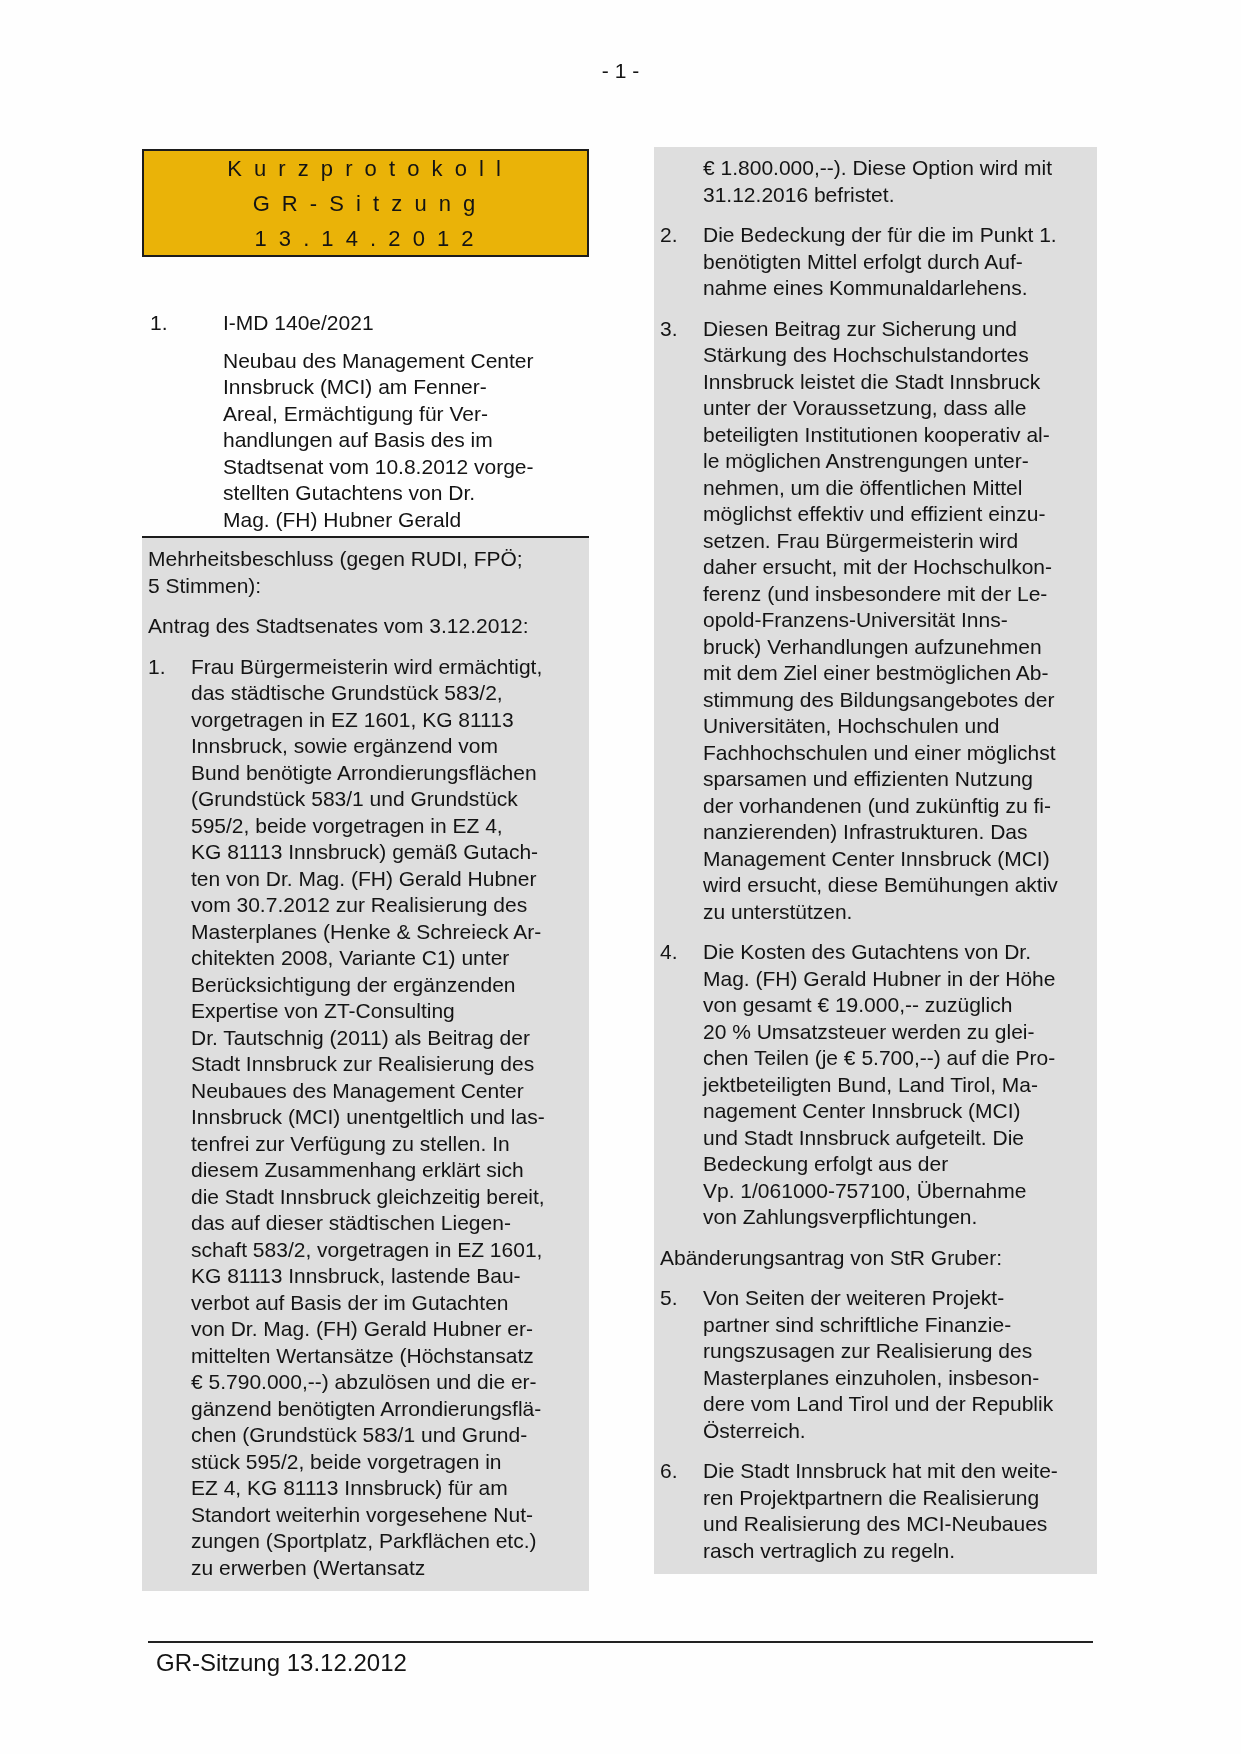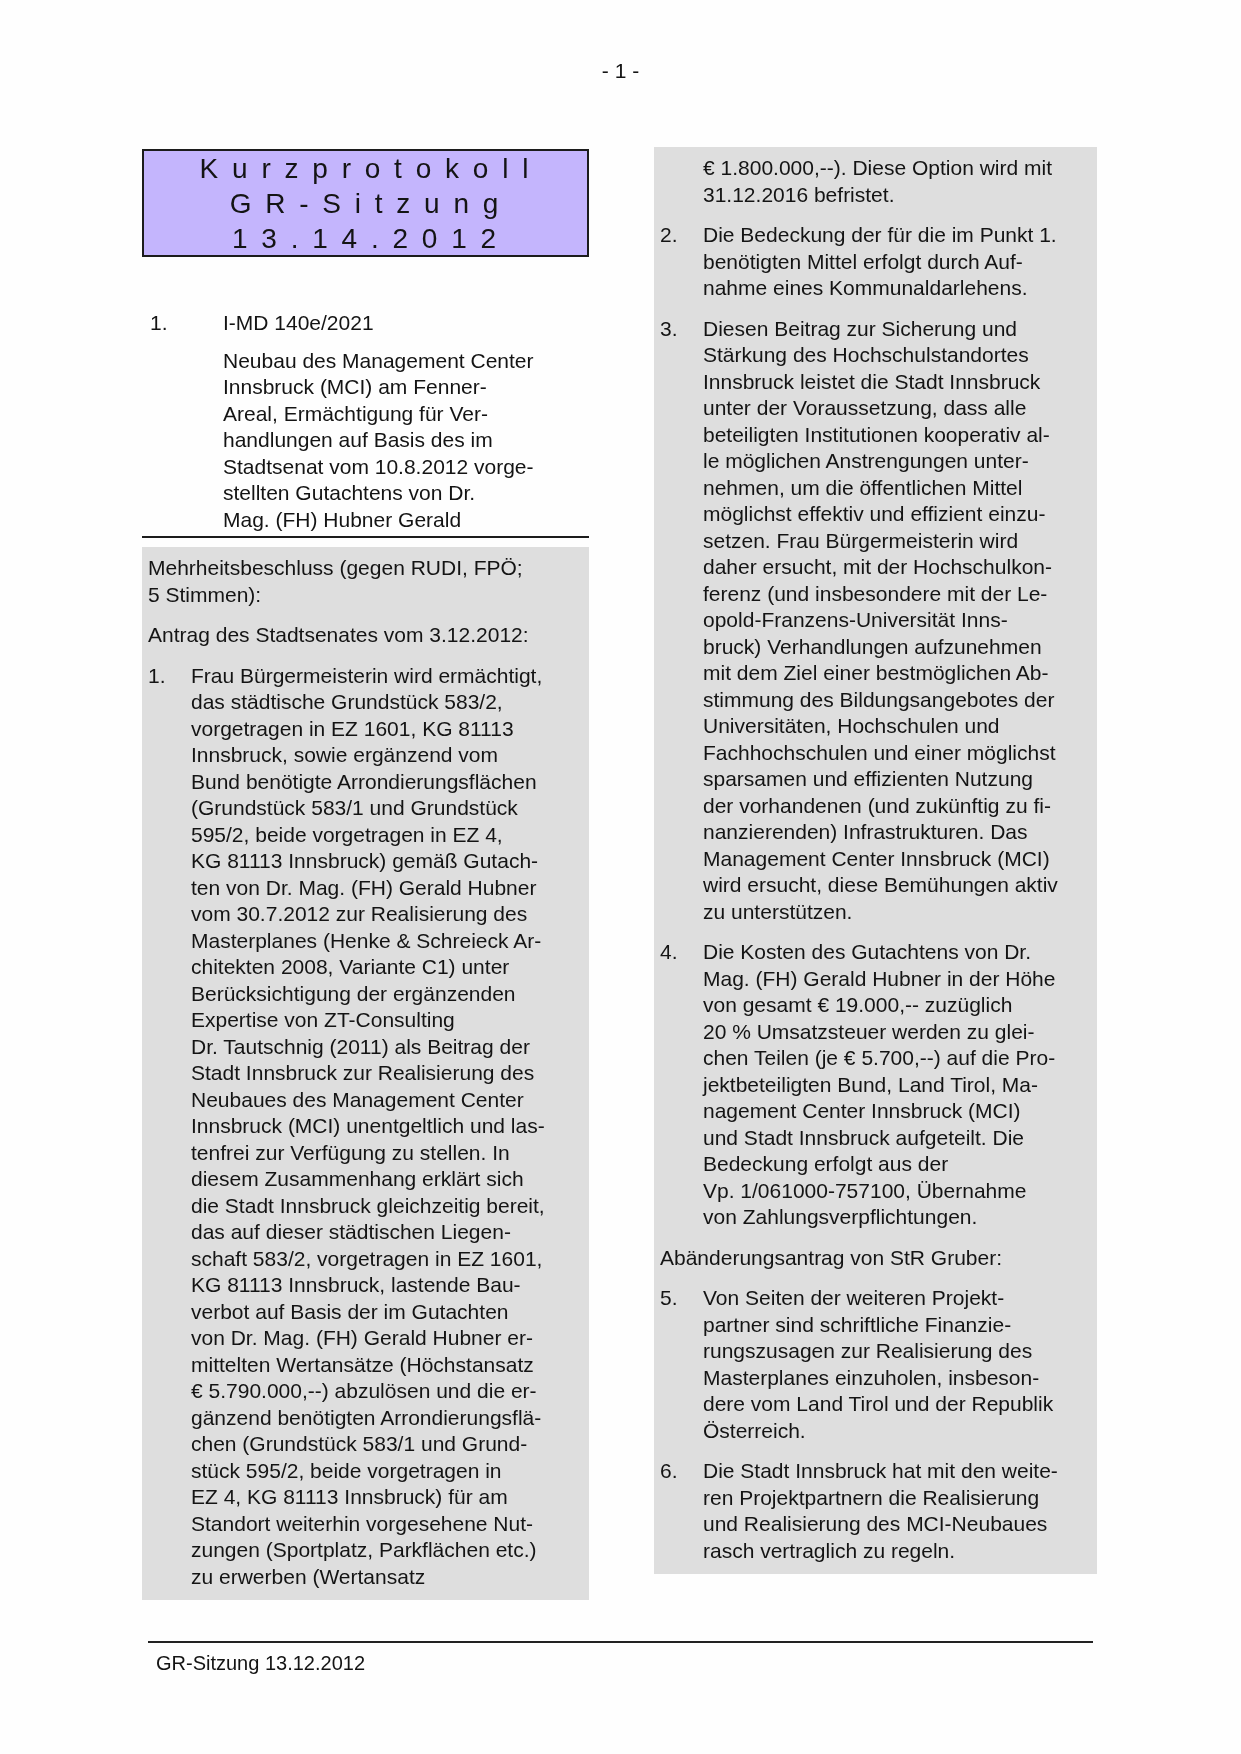--- a/index.html
+++ b/index.html
@@ -14,52 +14,52 @@
   .page-number {
     position:absolute; top:58px; left:0; width:100%;
     text-align:center; font-size:21px;
   }
 
   .col-left  { position:absolute; left:142px; top:149px; width:447px; }
   .col-right { position:absolute; left:654px; top:147px; width:443px; }
 
   .title-box {
     box-sizing:border-box; width:447px; height:108px;
-    border:2px solid #1c1c1c; background:#c4b5fd;
+    border:2px solid #1c1c1c; background:#eab308;
     display:flex; flex-direction:column; justify-content:center;
-    text-align:center; font-size:28px; line-height:35px;
+    text-align:center; font-size:22px; line-height:35px;
     letter-spacing:3px;
   }
 
   .agenda-row { display:flex; margin-top:53px; padding-left:8px; }
   .agenda-num { flex:none; width:73px; }
   .agenda-ref { margin-bottom:11px; }
 
   .heading-underline {
     margin-top:3px; border-bottom:2px solid #1c1c1c; width:447px;
   }
 
   .gray-block {
     background:#dedede; padding:8px 18px 10px 6px;
   }
-  .col-left .gray-block { margin-top:9px; }
+  .col-left .gray-block { }
 
   .lead { margin-bottom:14px; }
   .item { display:flex; margin-bottom:14px; }
   .item:last-child { margin-bottom:0; }
   .item-num { flex:none; width:43px; }
   .item-text { flex:1; }
   .continuation { margin-left:43px; margin-bottom:14px; }
 
   .footer-divider {
     position:absolute; left:148px; top:1641px; width:945px;
     border-top:2px solid #222;
   }
   .footer-text {
-    position:absolute; left:156px; top:1650px; font-size:20px;
+    position:absolute; left:156px; top:1650px; font-size:24px;
   }
 </style>
 </head>
 <body>
 
 <div class="page">
 
   <div class="page-number">- 1 -</div>
 
   <div class="col-left">

